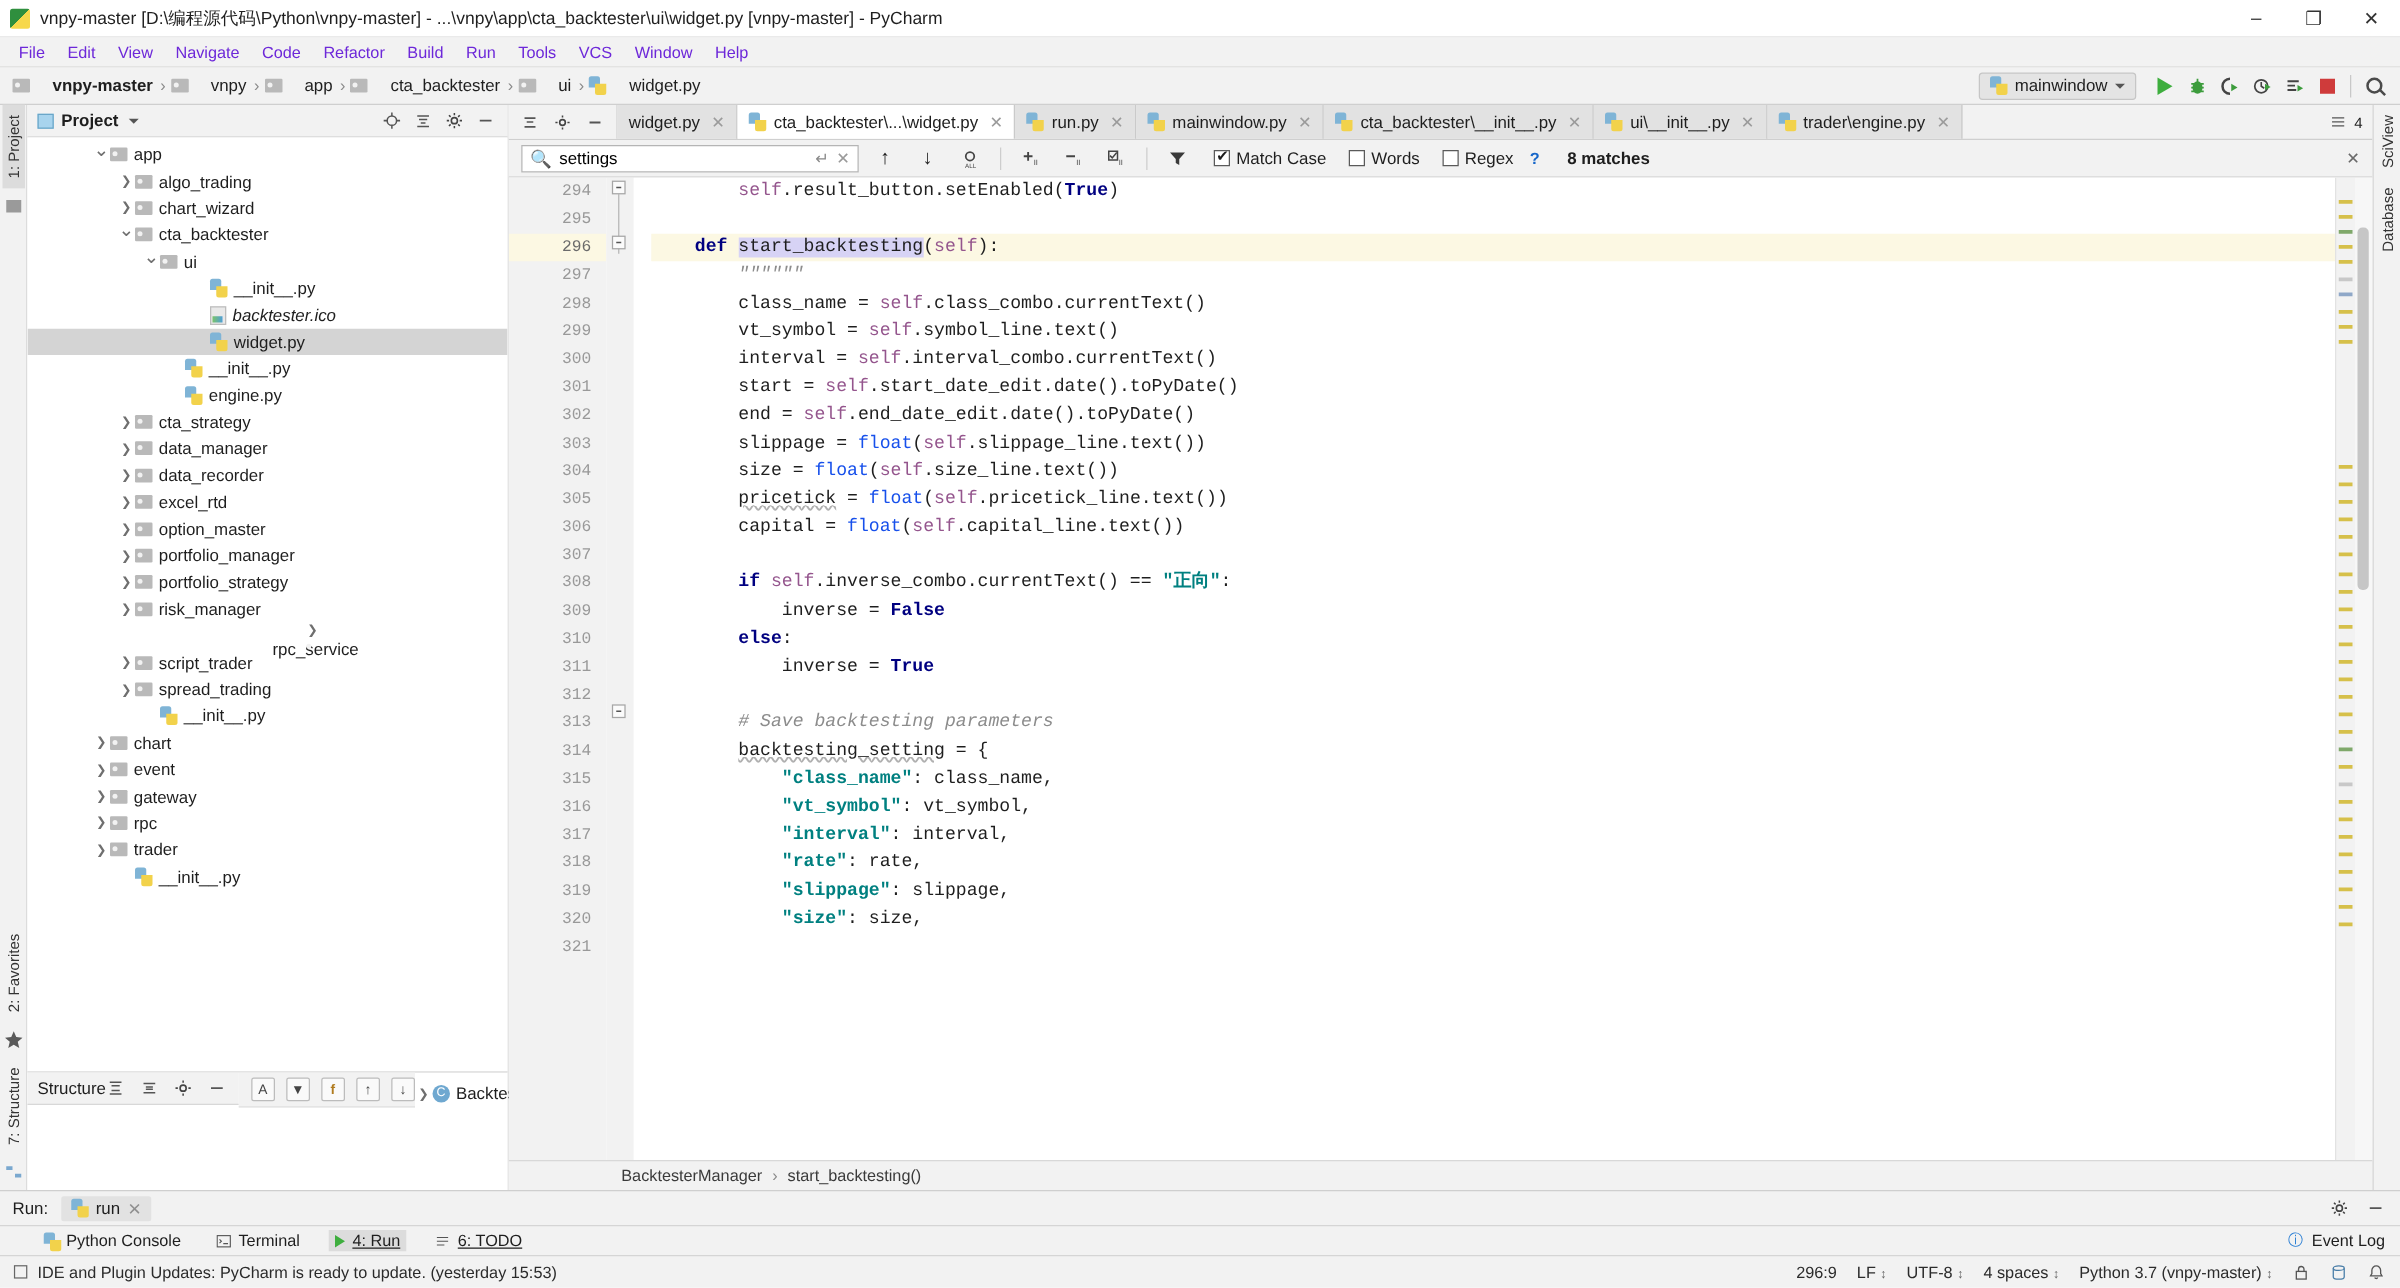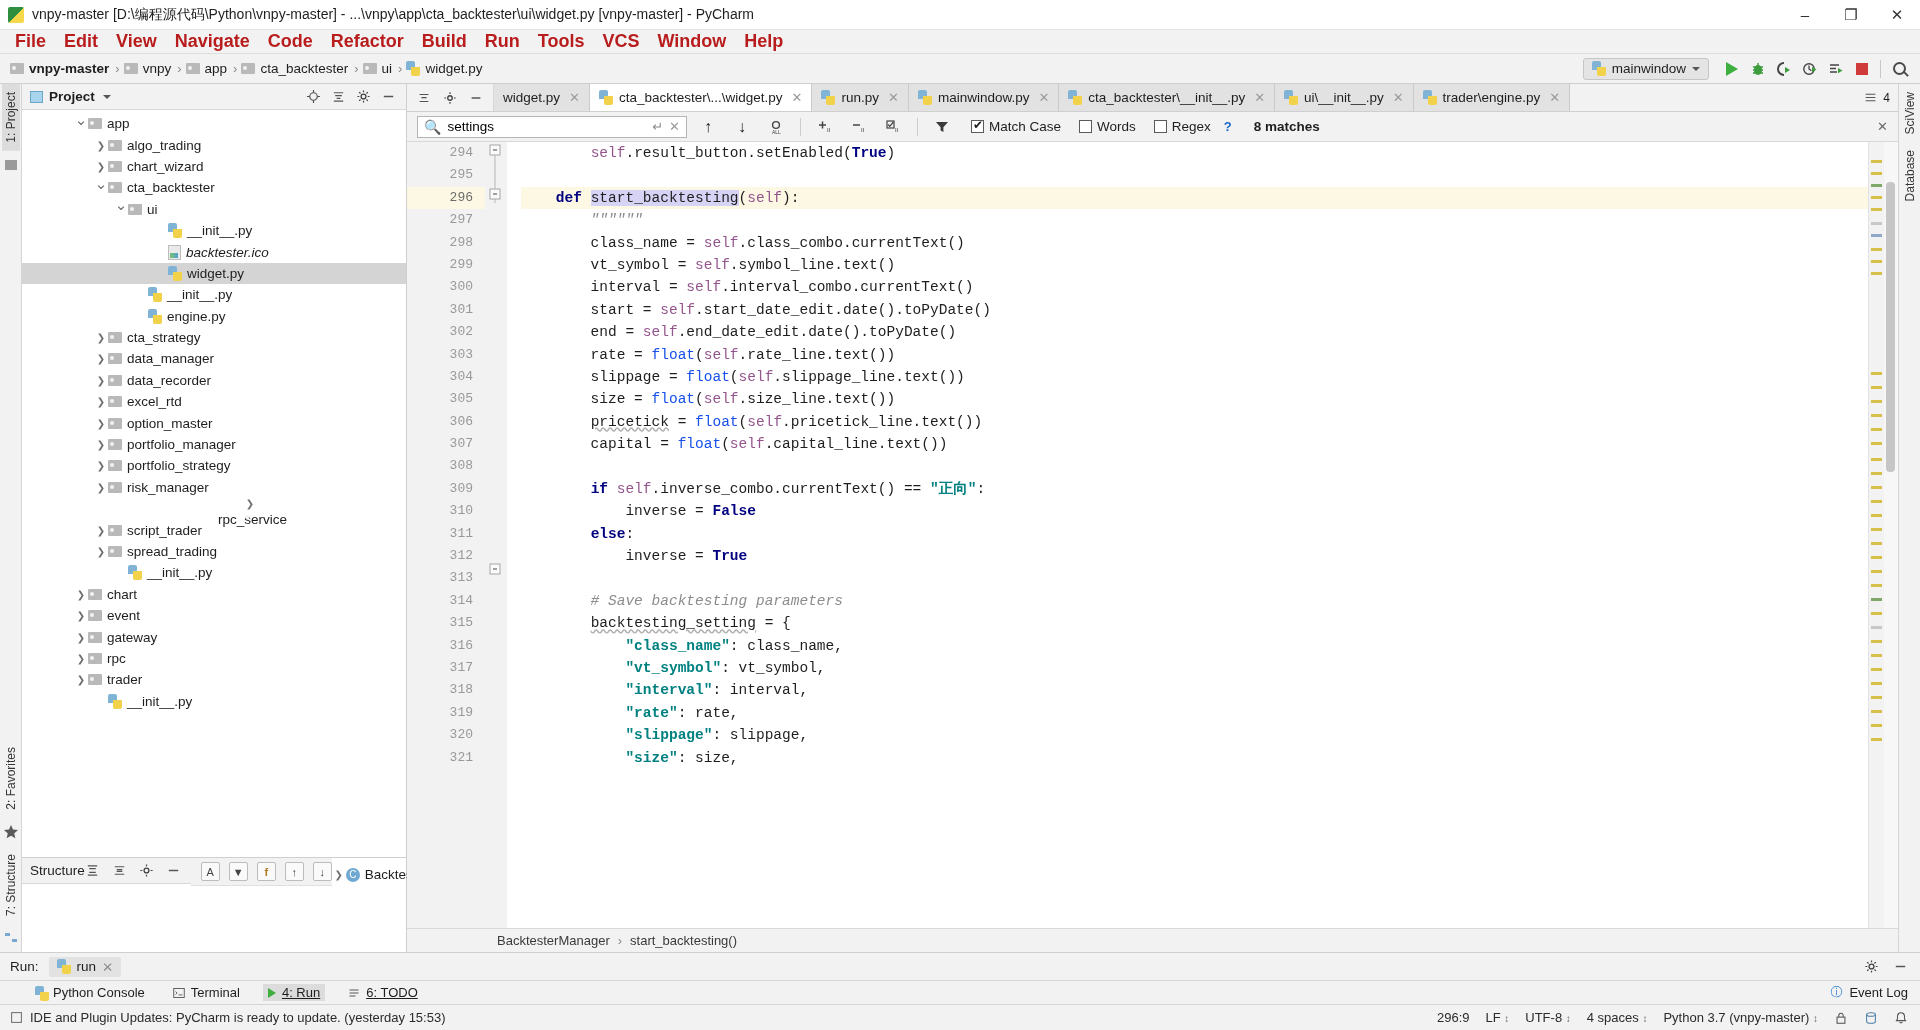--- a/index.html
+++ b/index.html
@@ -24,26 +24,26 @@
     border-radius: 2px; flex: 0 0 16px;
   }
   .titlebar .title { font-size: 14px; color: #1f1f1f; white-space: nowrap; }
   .titlebar .wbtns { margin-left: auto; display: flex; height: 30px; }
   .wbtn { width: 46px; height: 30px; display:flex; align-items:center; justify-content:center;
           font-size: 15px; color:#333; }
 
   
   .menubar { height: 24px; display: flex; align-items: center; padding-left: 6px;
              background:#f2f2f2; border-bottom: 1px solid #dededd; flex: 0 0 24px; }
-  .menubar .mi { padding: 2px 9px; font-size: 18px; color:#b91c1c;font-weight:bold; }
+  .menubar .mi { padding: 2px 9px; font-size: 13px; color:#6d28d9; }
 
   
   .navbar { height: 30px; display:flex; align-items:center; background:#f2f2f2;
             border-bottom:1px solid #cfcfcf; flex: 0 0 30px; padding-left: 10px; }
-  .crumb { display:flex; align-items:center; gap:5px; margin-right: 2px; font-size:13.5px; }
+  .crumb { display:flex; align-items:center; gap:18px; margin-right: 2px; font-size:13.5px; }
   .crumb.bold { font-weight: bold; }
   .crumb-sep { color:#8a8a8a; margin:0 4px; font-size: 13px; }
   .folder-ico {
     width:14px; height:11px; background:#b9b9b9; border-radius:1px; position:relative;
     display:inline-block;
   }
   .folder-ico:before{content:"";position:absolute;left:2px;top:3px;width:4px;height:4px;
     background:#f2f2f2;border-radius:50%;}
   .py-ico { width:14px; height:15px; position:relative; display:inline-block; }
   .py-ico:before { content:""; position:absolute; left:0; top:0; width:9px; height:9px;
@@ -686,21 +686,20 @@
         <div class="code" id="code">
             <div class="ln"><span>        </span><span class="selfk">self</span><span>.result_button.setEnabled(</span><span class="kw">True</span><span>)</span></div>
             <div class="ln">&nbsp;</div>
             <div class="ln hl"><span>    </span><span class="kw">def </span><span class="defname">start_backtesting</span><span>(</span><span class="selfk">self</span><span>):</span></div>
             <div class="ln"><span class="cmt">        """"""</span></div>
             <div class="ln"><span>        class_name = </span><span class="selfk">self</span><span>.class_combo.currentText()</span></div>
             <div class="ln"><span>        vt_symbol = </span><span class="selfk">self</span><span>.symbol_line.text()</span></div>
             <div class="ln"><span>        interval = </span><span class="selfk">self</span><span>.interval_combo.currentText()</span></div>
             <div class="ln"><span>        start = </span><span class="selfk">self</span><span>.start_date_edit.date().toPyDate()</span></div>
             <div class="ln"><span>        end = </span><span class="selfk">self</span><span>.end_date_edit.date().toPyDate()</span></div>
-            <div class="ln"><span>        rate = </span><span class="bi">float</span><span>(</span><span class="selfk">self</span><span>.rate_line.text())</span></div>
             <div class="ln"><span>        slippage = </span><span class="bi">float</span><span>(</span><span class="selfk">self</span><span>.slippage_line.text())</span></div>
             <div class="ln"><span>        size = </span><span class="bi">float</span><span>(</span><span class="selfk">self</span><span>.size_line.text())</span></div>
             <div class="ln"><span>        </span><span class="squig">pricetick</span><span> = </span><span class="bi">float</span><span>(</span><span class="selfk">self</span><span>.pricetick_line.text())</span></div>
             <div class="ln"><span>        capital = </span><span class="bi">float</span><span>(</span><span class="selfk">self</span><span>.capital_line.text())</span></div>
             <div class="ln">&nbsp;</div>
             <div class="ln"><span>        </span><span class="kw">if </span><span class="selfk">self</span><span>.inverse_combo.currentText() == </span><span class="str">"正向"</span><span>:</span></div>
             <div class="ln"><span>            inverse = </span><span class="kw">False</span></div>
             <div class="ln"><span>        </span><span class="kw">else</span><span>:</span></div>
             <div class="ln"><span>            inverse = </span><span class="kw">True</span></div>
             <div class="ln">&nbsp;</div>

